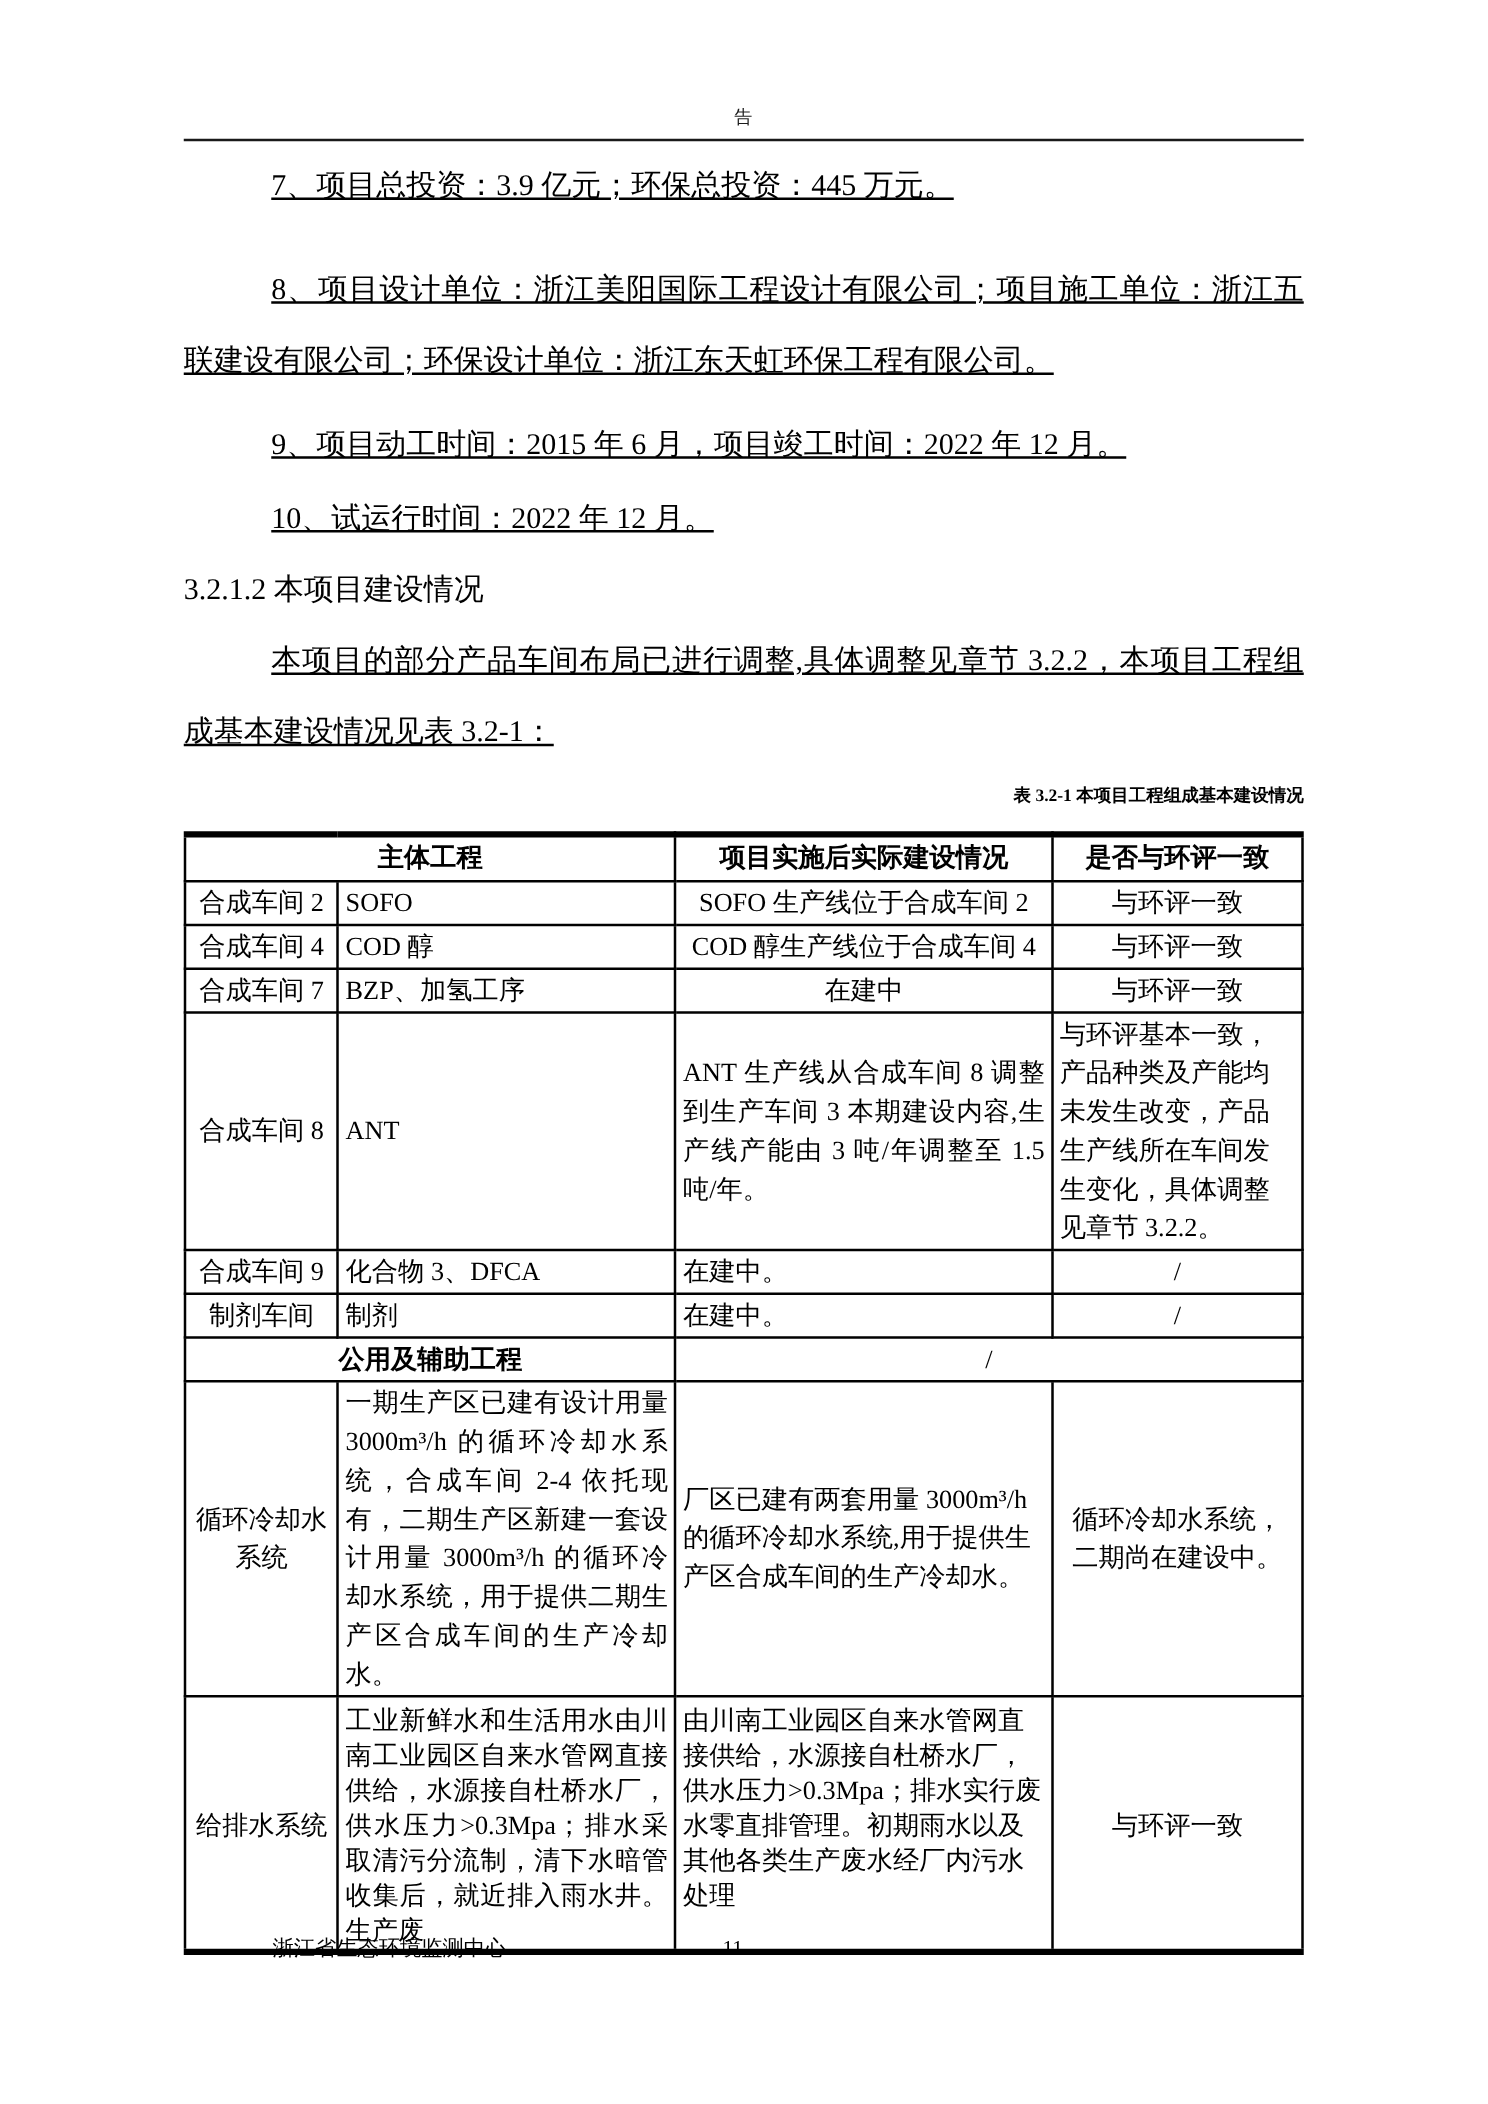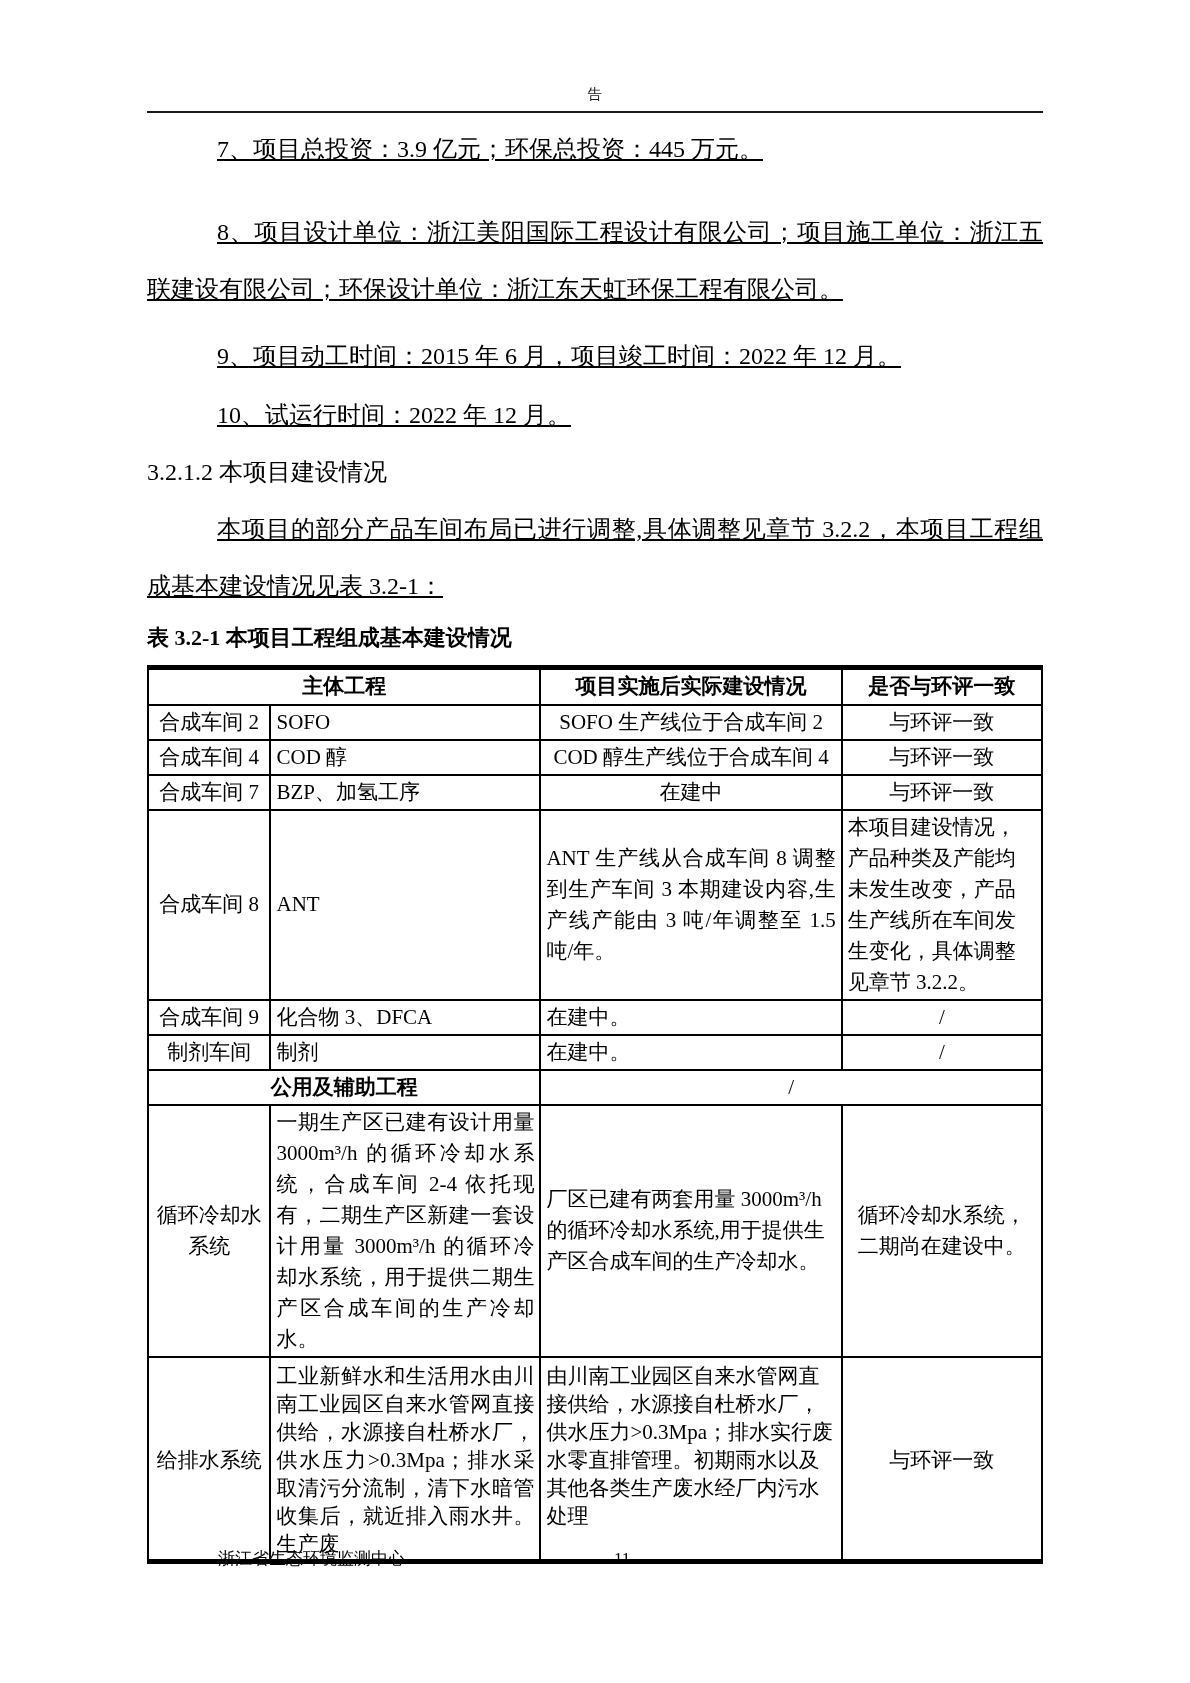--- a/index.html
+++ b/index.html
@@ -15,41 +15,41 @@
 
   .para { font-size:24px; line-height:57px; margin:0; text-align:justify;text-decoration:underline; }
   .indent { text-indent:70px; }
   .m-p7 { margin-top:8px; }
   .m-p8 { margin-top:26px; }
   .m-p9 { margin-top:10px; }
   .m-p10 { margin-top:2px; }
 
   .section-heading { font-size:24px; font-weight:normal; line-height:57px; margin:0; }
 
-  .table-title { margin:8px 0 0 0; text-align:left; font-weight:bold; font-size:22px; line-height:30px; }
+  .table-title { margin:8px 0 0 0; text-align:right; font-weight:bold; font-size:14px; line-height:30px; }
 
   table.proj {
     width:100%; margin-top:12px; border-collapse:collapse; table-layout:fixed;
     border-top:5px solid #000; border-bottom:5px solid #000; font-size:21px;
   }
   table.proj td { border:2px solid #000; padding:1px 5px; vertical-align:middle; line-height:31px; overflow:hidden; }
   .c { text-align:center; }
   .l { text-align:left; }
   .j { text-align:justify; }
   .b { font-weight:bold; }
   tr.h-head { height:37px; }
   tr.h-s  { height:33px; }
   tr.h-ant { height:188px; }
   tr.h-cool { height:186px; }
   tr.h-water { height:175px; }
   tr.h-water td { line-height:28px; vertical-align:top; padding-top:4px; }
 
   .footer { position:absolute; top:1548px; left:0; width:1190px; font-size:17px; line-height:22px; }
   .footer-org  { position:absolute; left:218px; }
-  .footer-page { position:absolute; left:614px; }
+  .footer-page { position:absolute; left:578px; }
 </style>
 </head>
 <body>
 
 <div class="page">
   <div class="content">
 
     <div class="doc-header">
       <div>告</div>
     </div>
@@ -98,21 +98,21 @@
           <td class="c">合成车间 7</td>
           <td class="l">BZP、加氢工序</td>
           <td class="c">在建中</td>
           <td class="c">与环评一致</td>
         </tr>
 
         <tr class="h-ant">
           <td class="c">合成车间 8</td>
           <td class="l">ANT</td>
           <td class="j">ANT 生产线从合成车间 8 调整到生产车间 3 本期建设内容,生产线产能由 3 吨/年调整至 1.5 吨/年。</td>
-          <td class="l">本项目建设情况，产品种类及产能均未发生改变，产品生产线所在车间发生变化，具体调整见章节 3.2.2。</td>
+          <td class="l">与环评基本一致，产品种类及产能均未发生改变，产品生产线所在车间发生变化，具体调整见章节 3.2.2。</td>
         </tr>
 
         <tr class="h-s">
           <td class="c">合成车间 9</td>
           <td class="l">化合物 3、DFCA</td>
           <td class="l">在建中。</td>
           <td class="c">/</td>
         </tr>
 
         <tr class="h-s">

